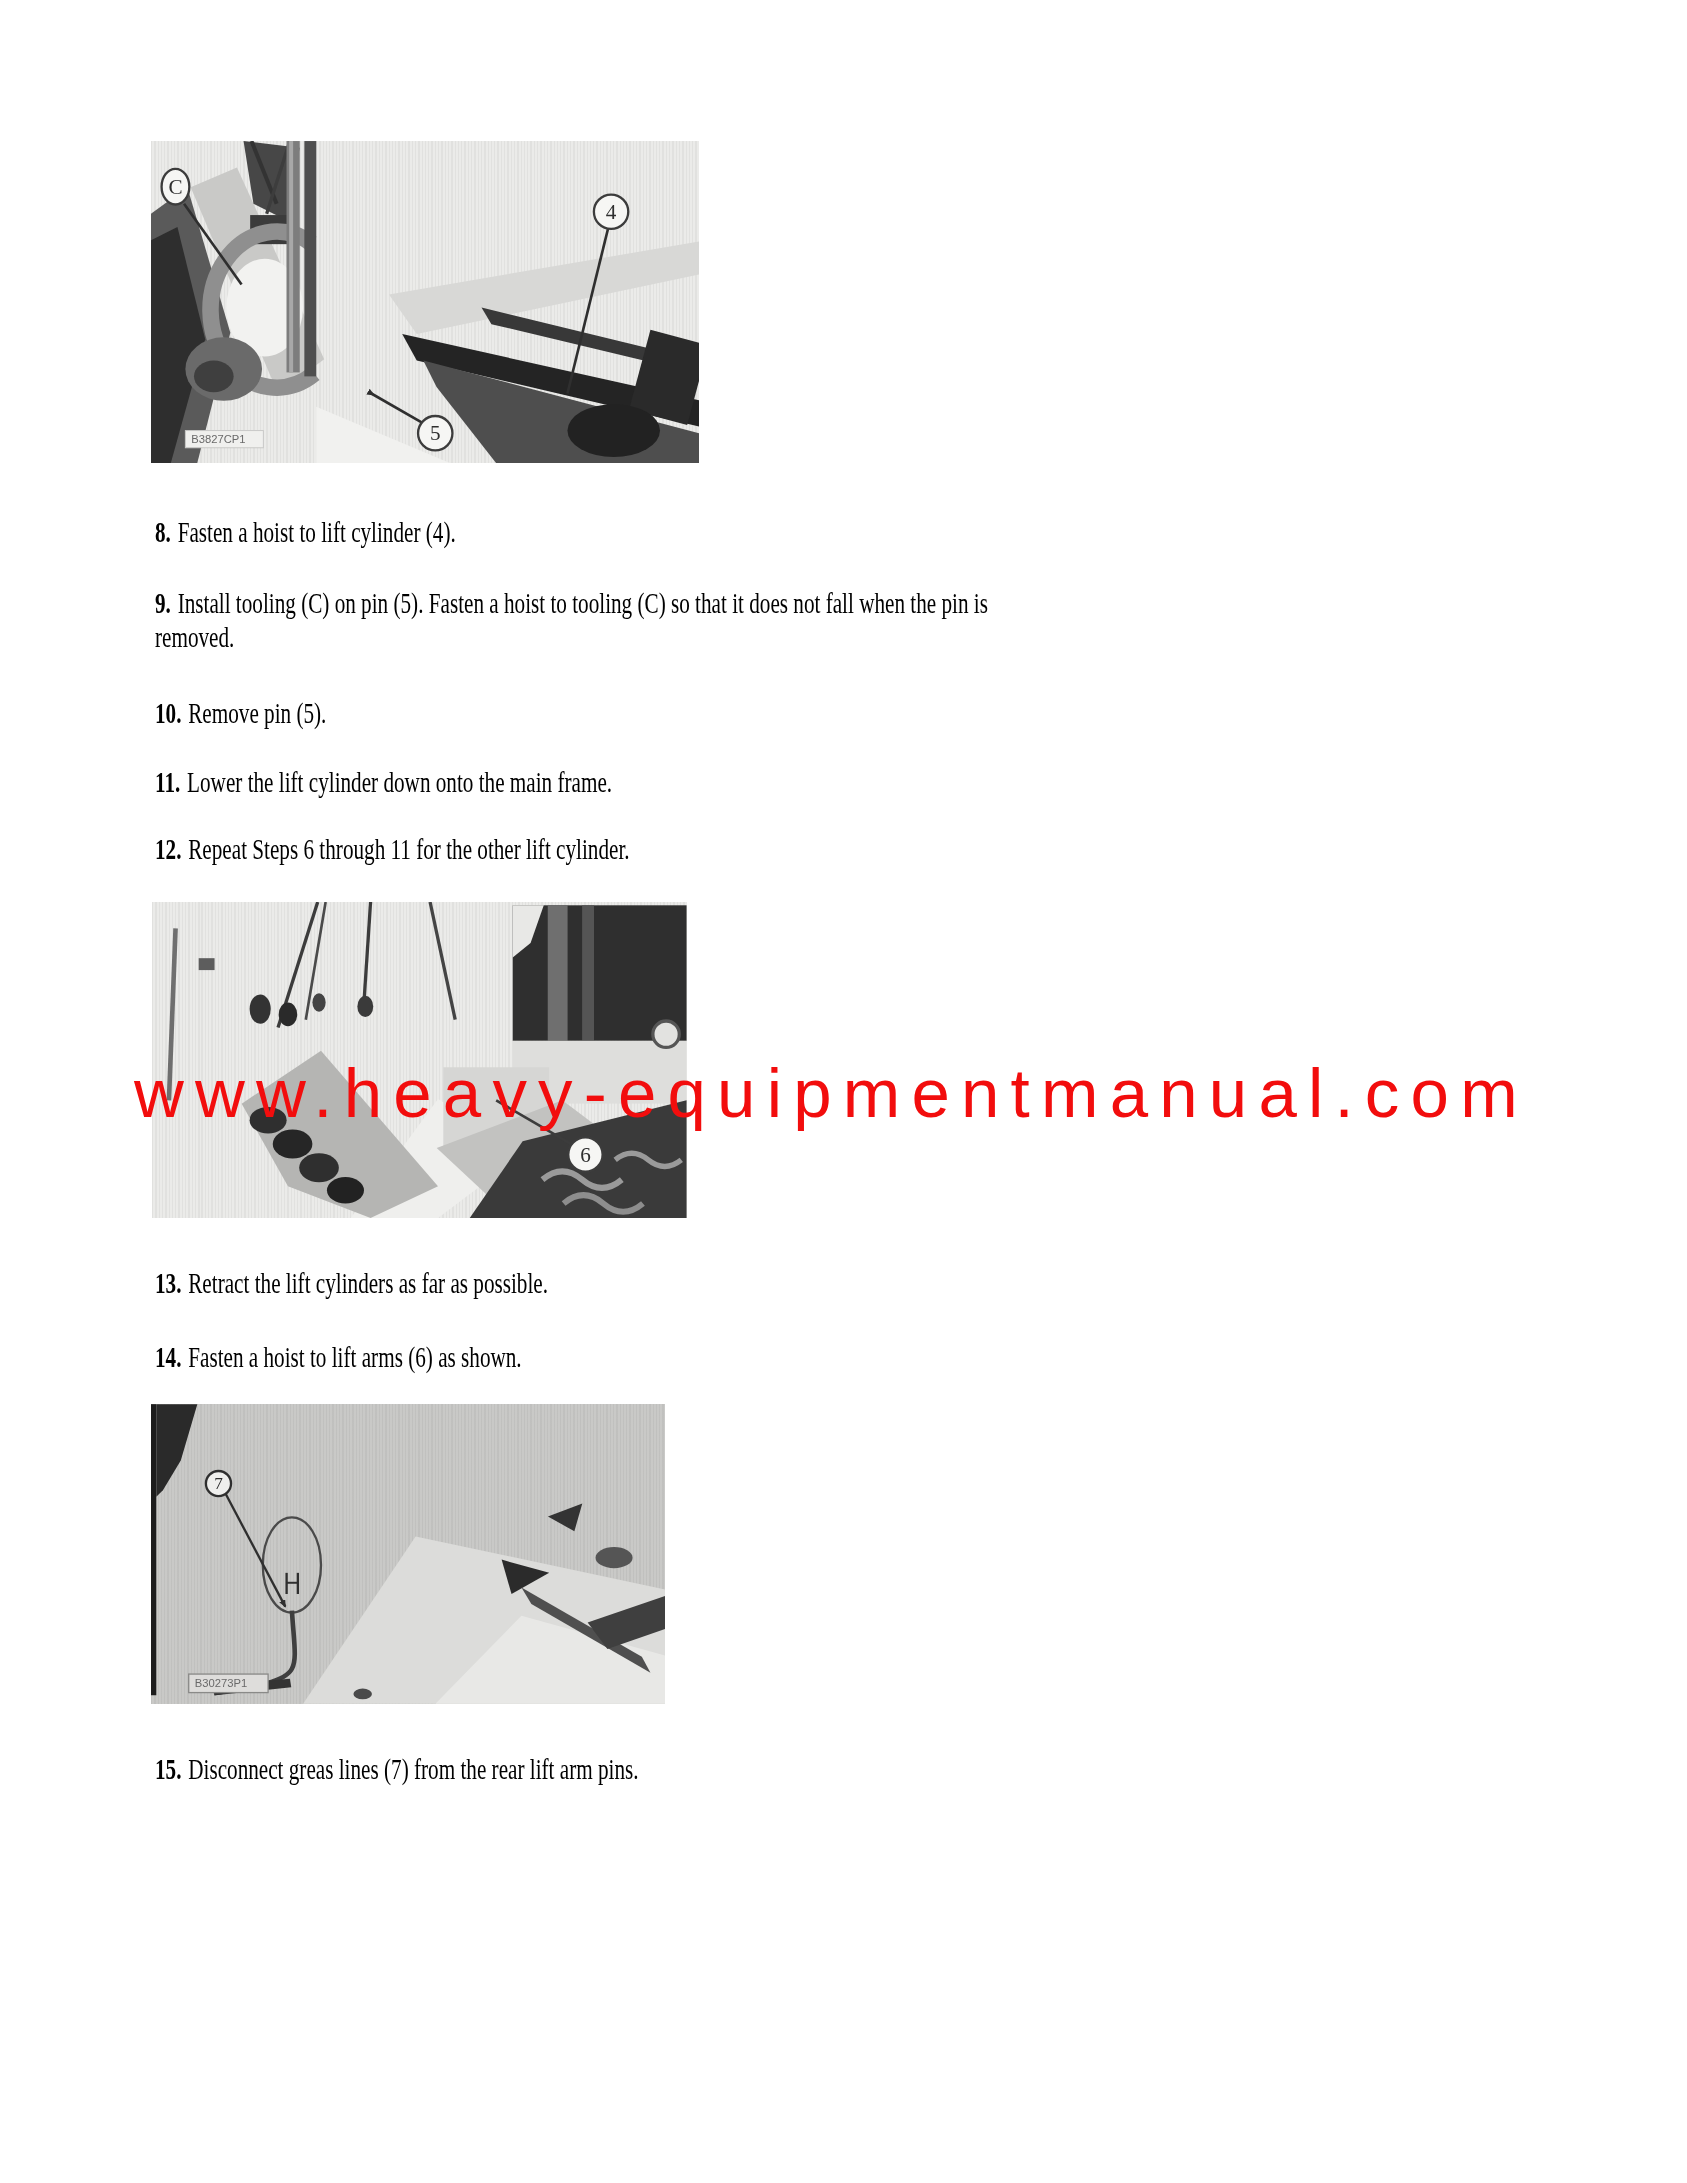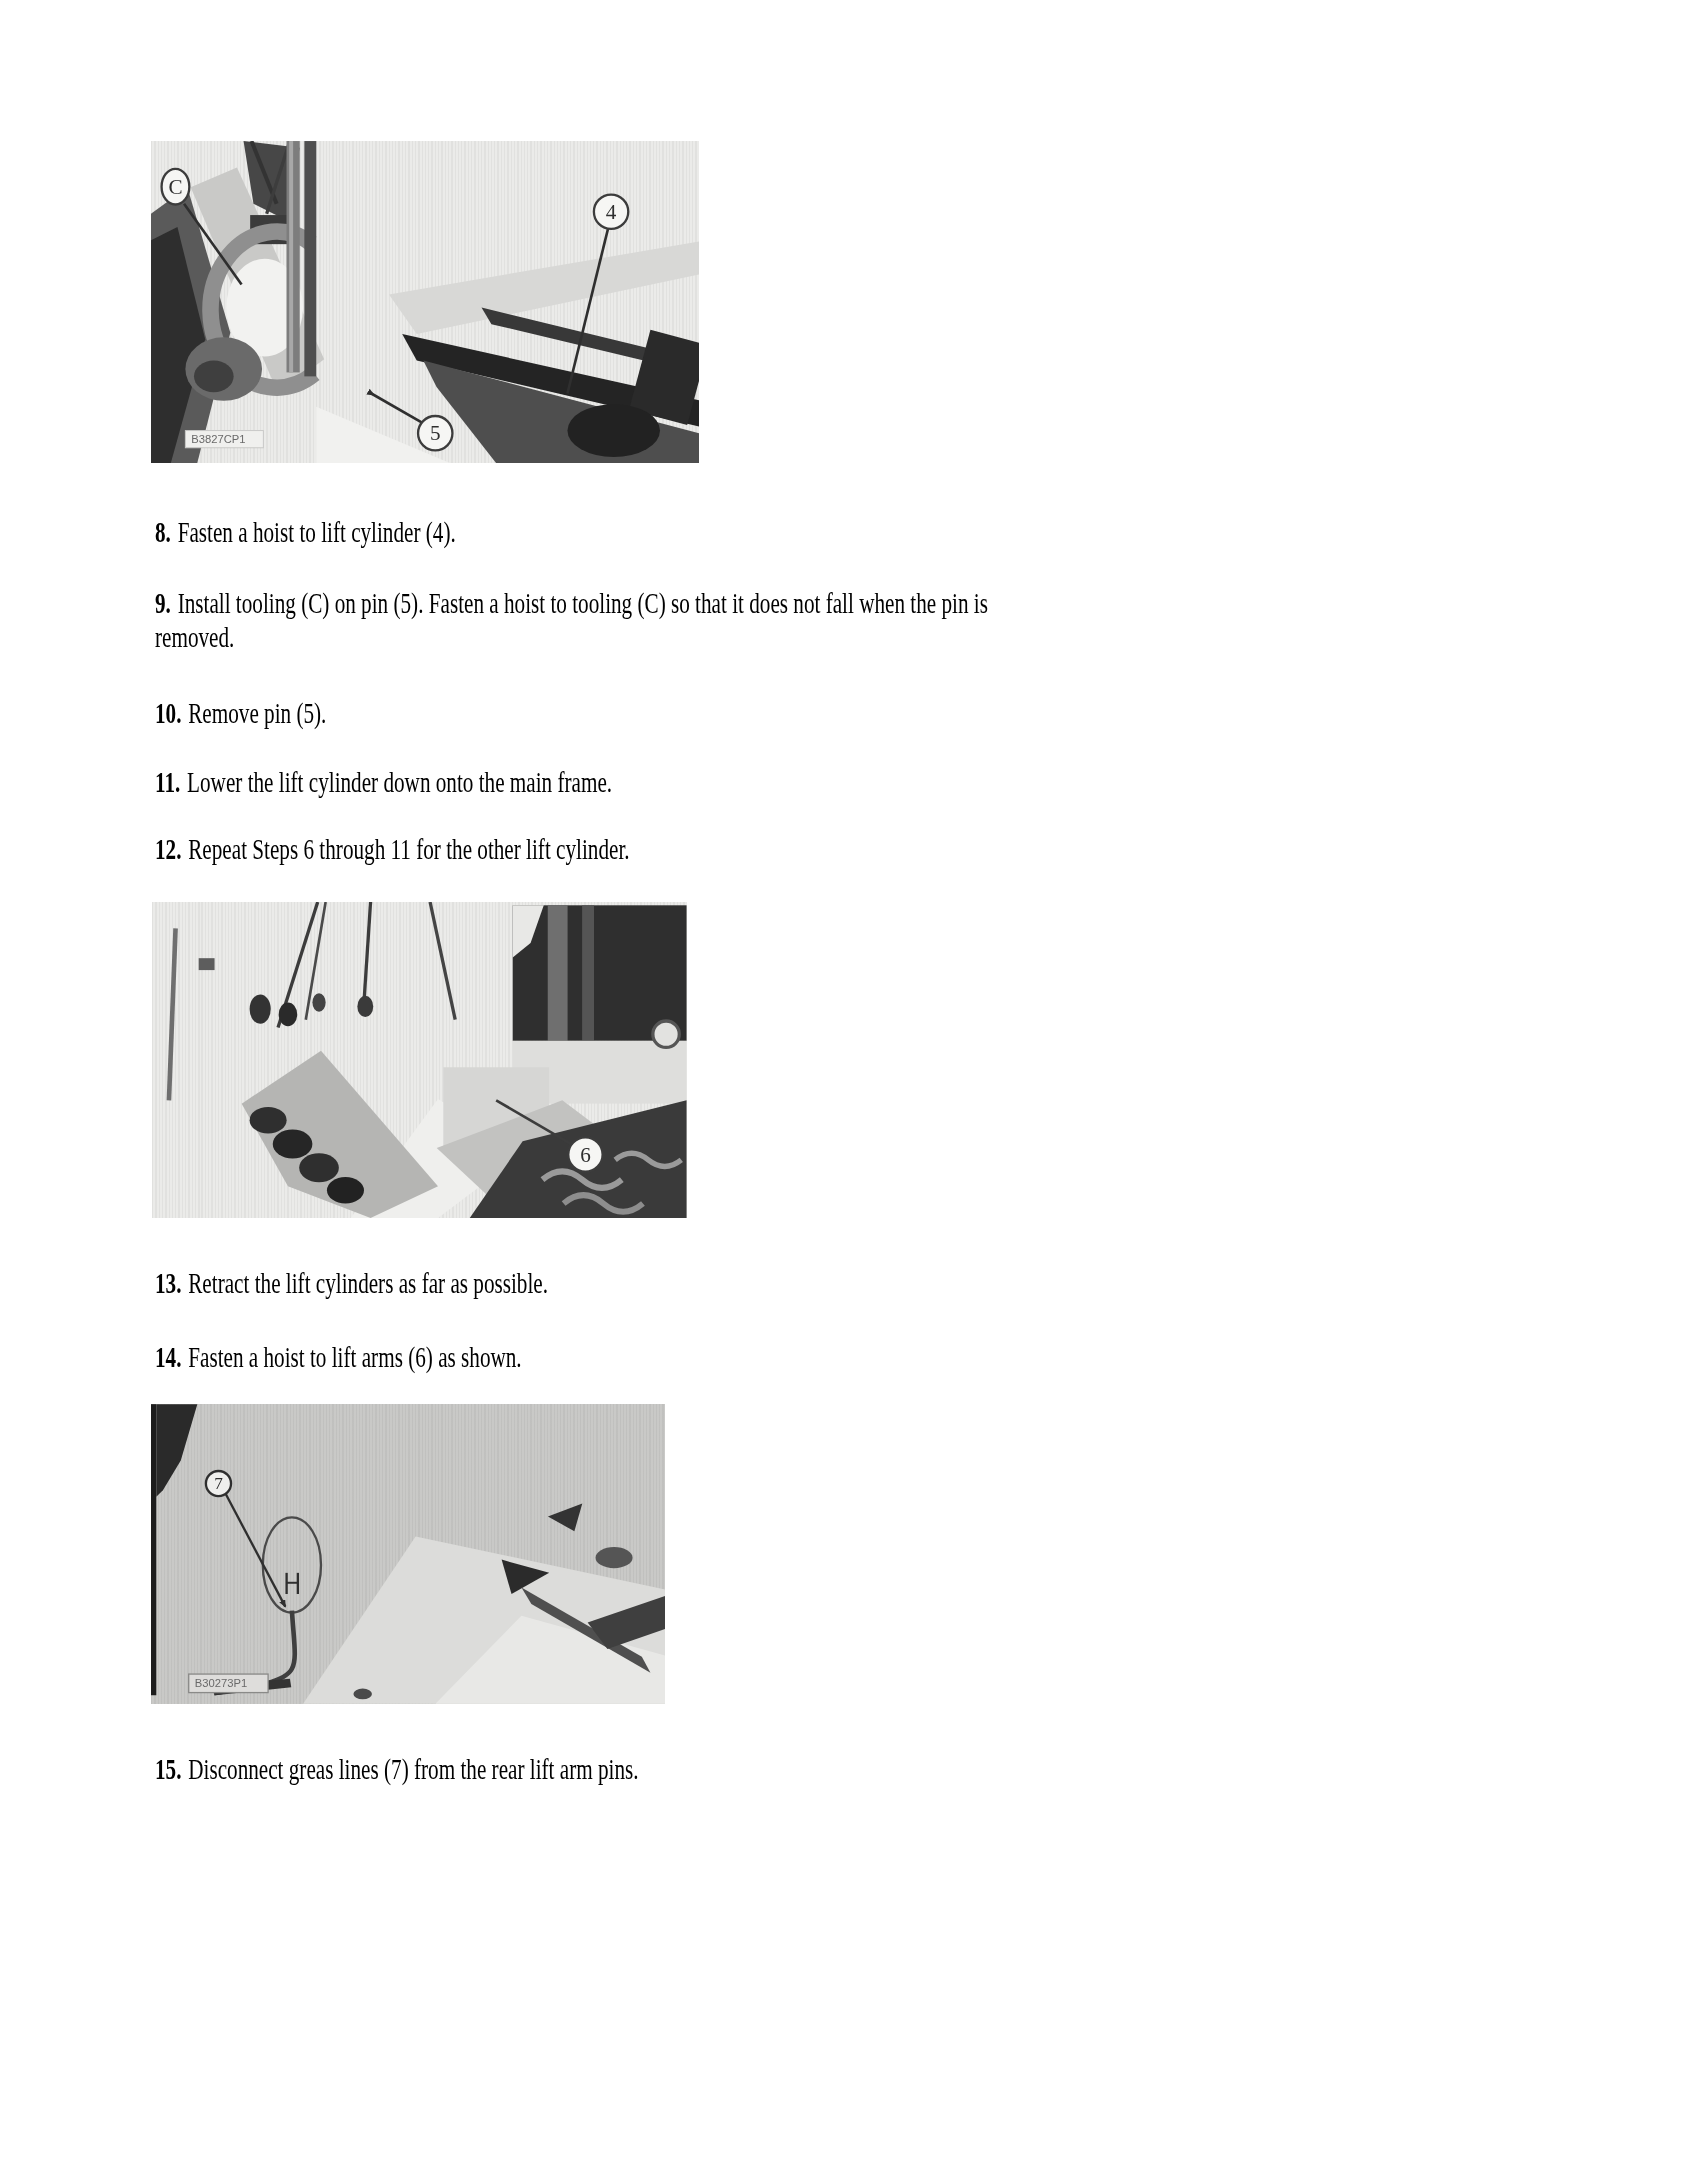--- a/index.html
+++ b/index.html
@@ -180,20 +180,21 @@
 
       <line x1="520" y1="300" x2="633" y2="366" stroke="#3c3c3c" stroke-width="4"></line>
 
       <g>
         <circle cx="655" cy="382" r="26" fill="#f6f6f4" stroke="#3c3c3c" stroke-width="3.5"></circle>
         <text class="callout-digit" x="655" y="393" font-size="32" text-anchor="middle">6</text>
       </g>
     </svg>
   </figure>
 
+  <div class="watermark">www.heavy-equipmentmanual.com</div>
 
   <p class="step" style="top:1266px;">
     <span class="num">13.</span><span>Retract the lift cylinders as far as possible.</span>
   </p>
   <p class="step" style="top:1340px;">
     <span class="num">14.</span><span>Fasten a hoist to lift arms (6) as shown.</span>
   </p>
 
   <figure class="photo photo3" style="left:151px;top:1404px;width:514px;height:300px;">
     <svg viewBox="0 0 777 453">

